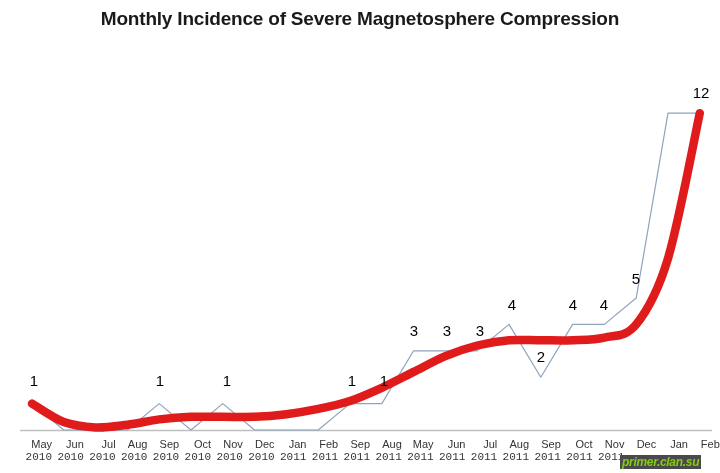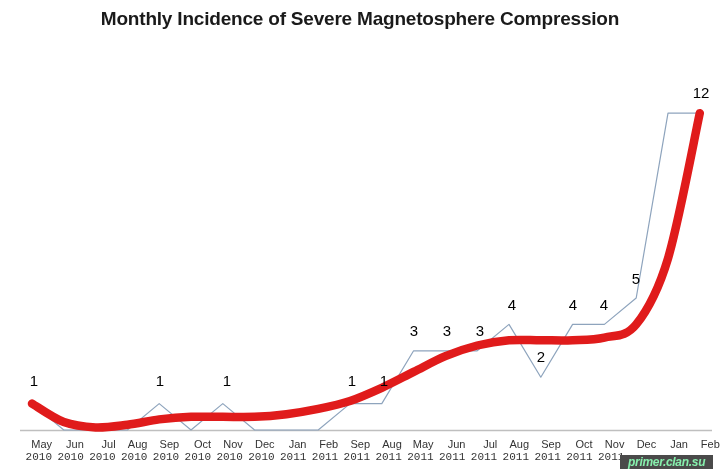--- a/index.html
+++ b/index.html
@@ -65,23 +65,23 @@
     color: #000000;
     font-family: "Liberation Sans", sans-serif;
   }
   #watermark {
     position: absolute;
     left: 620px;
     top: 455px;
     font-size: 12px;
     font-weight: bold;
     font-style: italic;
-    color: #86efac;
+    color: #84cc16;
     background: #4a4a4a;
-    padding: 0 8px;
+    padding: 0 2px;
     letter-spacing: -0.3px;
     font-family: "Liberation Sans", sans-serif;
   }
 </style>
 </head>
 <body>
 
 <div id="chart-root">
 
   <div id="chart-title">Monthly Incidence of Severe Magnetosphere Compression</div>

